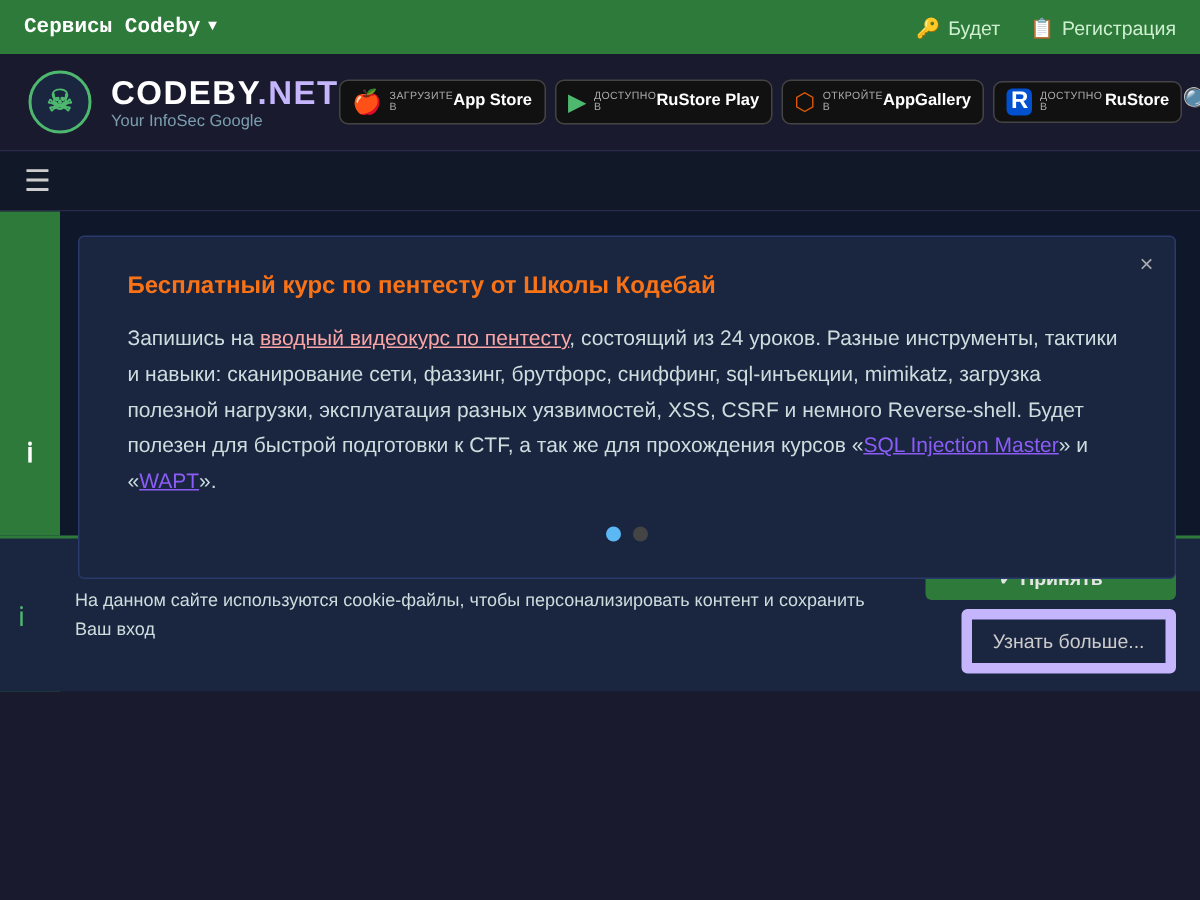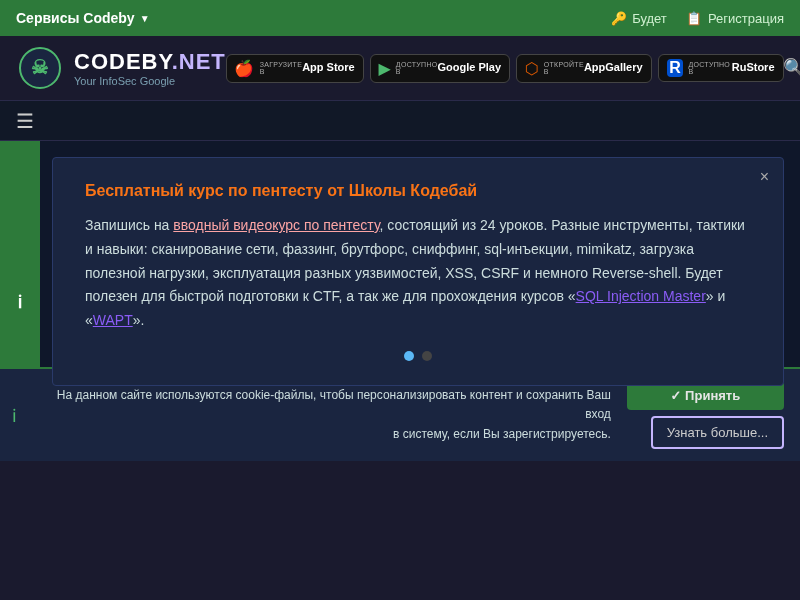--- a/index.html
+++ b/index.html
@@ -14,20 +14,21 @@
       justify-content: space-between;
       padding: 0 16px;
     }
     .top-nav-left {
       display: flex;
       align-items: center;
       gap: 5px;
       color: #fff;
       font-size: 14px;
       font-weight: 600;
+      font-family: Liberation Mono, monospace;
     }
     .top-nav-left .chevron {
       font-size: 10px;
       color: #fff;
     }
     .top-nav-right {
       display: flex;
       align-items: center;
       gap: 20px;
     }
@@ -230,42 +231,42 @@
       top: 50%;
       transform: translateY(-50%);
       color: #4db86e;
       font-size: 18px;
     }
     .cookie-text {
       flex: 1;
       color: #cdd;
       font-size: 12px;
       line-height: 1.6;
-      text-align: right;
+      text-align: left;
     }
     .cookie-buttons {
       display: flex;
       flex-direction: column;
       gap: 6px;
       min-width: 120px;
     }
     .btn-accept {
       background: #2d7a3a;
       color: #e5e5e5;
       border: none;
       border-radius: 4px;
       padding: 7px 14px;
       cursor: pointer;
       font-size: 13px;
       font-weight: 600;
     }
     .btn-learn {
       background: #1a2540;
       color: #ccc;
-      border: 2px solid #c4b5fd;
+      border: 7px solid #c4b5fd;
       border-radius: 4px;
       padding: 7px 14px;
       cursor: pointer;
       font-size: 13px;
       margin-left: 24px;
     }
 
     
     .watermark {
       position: absolute;
@@ -341,21 +342,21 @@
       <div class="store-text">
         <span class="store-small">Загрузите в</span>
         <span class="store-name">App Store</span>
       </div>
     </div>
 
     <div class="store-btn">
       <span class="store-icon" style="color:#4db86e;">▶</span>
       <div class="store-text">
         <span class="store-small">Доступно в</span>
-        <span class="store-name">Google Play</span>
+        <span class="store-name">RuStore Play</span>
       </div>
     </div>
 
     <div class="store-btn">
       <span class="store-icon" style="color:#e05a00;">⬡</span>
       <div class="store-text">
         <span class="store-small">Откройте в</span>
         <span class="store-name">AppGallery</span>
       </div>
     </div>
@@ -400,20 +401,19 @@
     <div class="banner-dots">
       <div class="dot active"></div>
       <div class="dot"></div>
     </div>
   </div>
 
   <div class="cookie-banner">
     <span class="cookie-info-icon">ℹ</span>
     <div class="cookie-text">
       <div>На данном сайте используются cookie-файлы, чтобы персонализировать контент и сохранить Ваш вход</div>
-      <div>в систему, если Вы зарегистрируетесь.</div>
     </div>
     <div class="cookie-buttons">
       <button class="btn-accept">✓ Принять</button>
       <button class="btn-learn">Узнать больше...</button>
     </div>
   </div>
 </div>
 
 </body></html>

